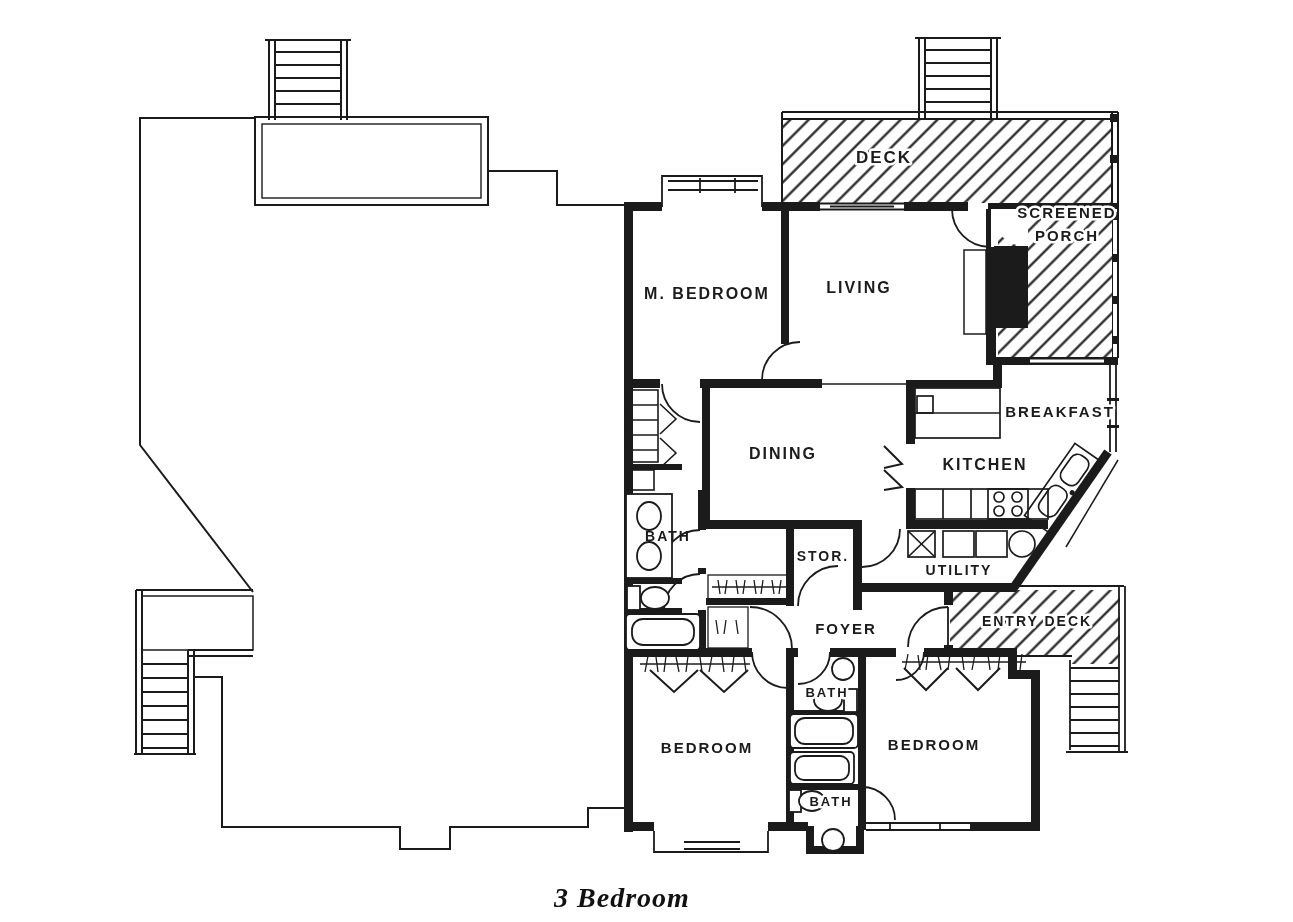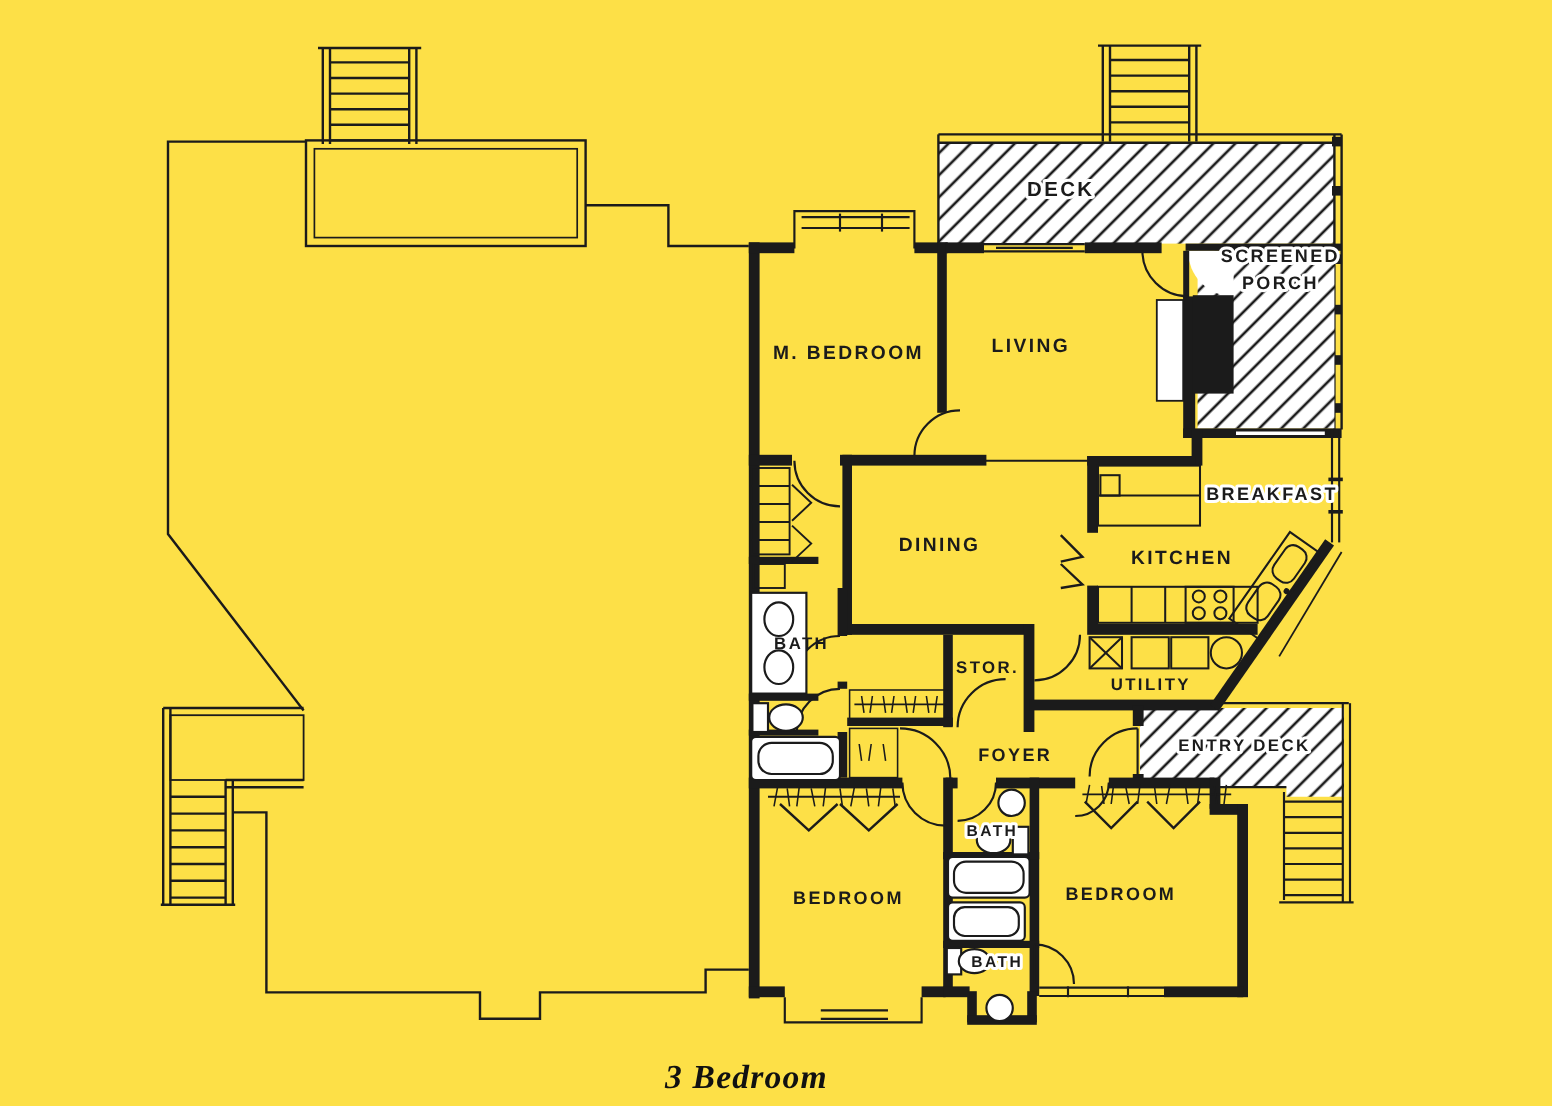--- a/index.html
+++ b/index.html
@@ -1,16 +1,16 @@
 <!DOCTYPE html>
 <html><head>
 <meta charset="utf-8">
 <style>
   html,body{margin:0;padding:0;background:#e8e8e8;}
-  #stage{position:relative;width:1293px;height:922px;background:#fde047;margin:0 auto;
+  #stage{position:relative;width:1293px;height:922px;background:#ffffff;margin:0 auto;
          font-family:"Liberation Sans", sans-serif;overflow:hidden;}
   svg{position:absolute;left:0;top:0;}
   .lbl{font-family:"Liberation Sans", sans-serif;font-weight:700;fill:#1b1b1b;
        letter-spacing:2px;text-anchor:middle;}
   .halo{paint-order:stroke;stroke:#ffffff;stroke-width:5px;stroke-linejoin:round;}
   .caption{font-family:"Liberation Serif", serif;font-style:italic;font-weight:700;
            fill:#111;text-anchor:middle;letter-spacing:1px;}
 </style>
 </head>
 <body>

